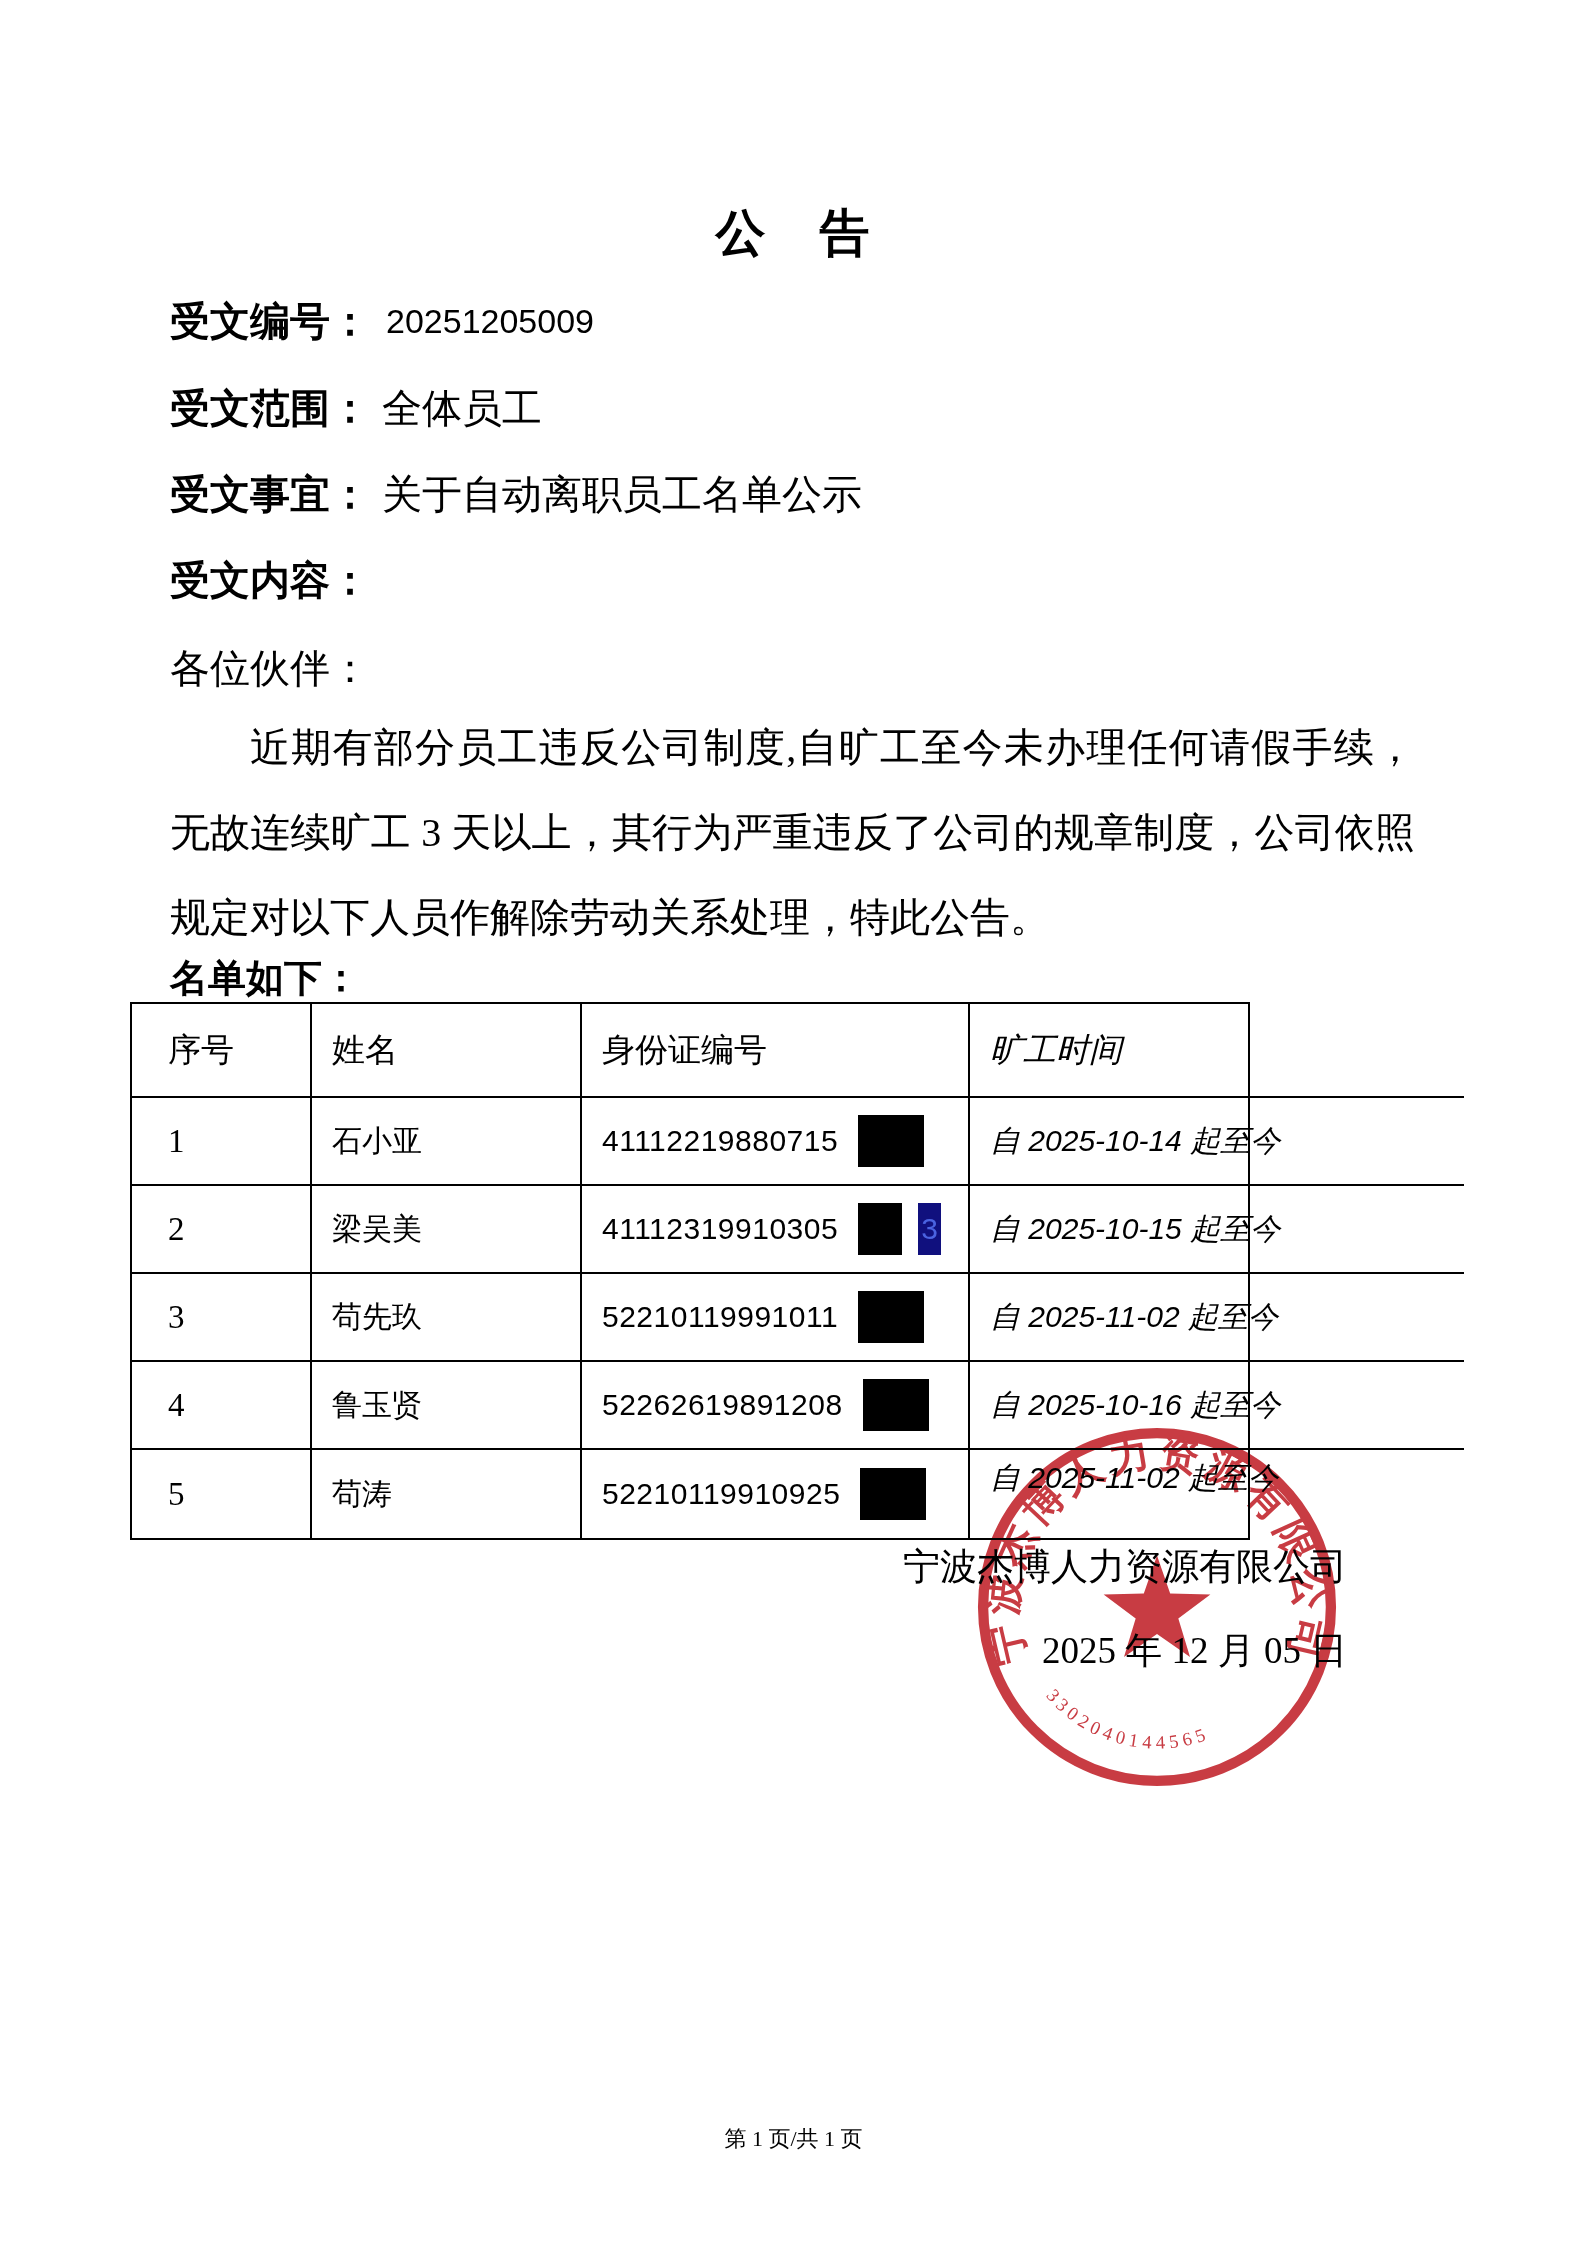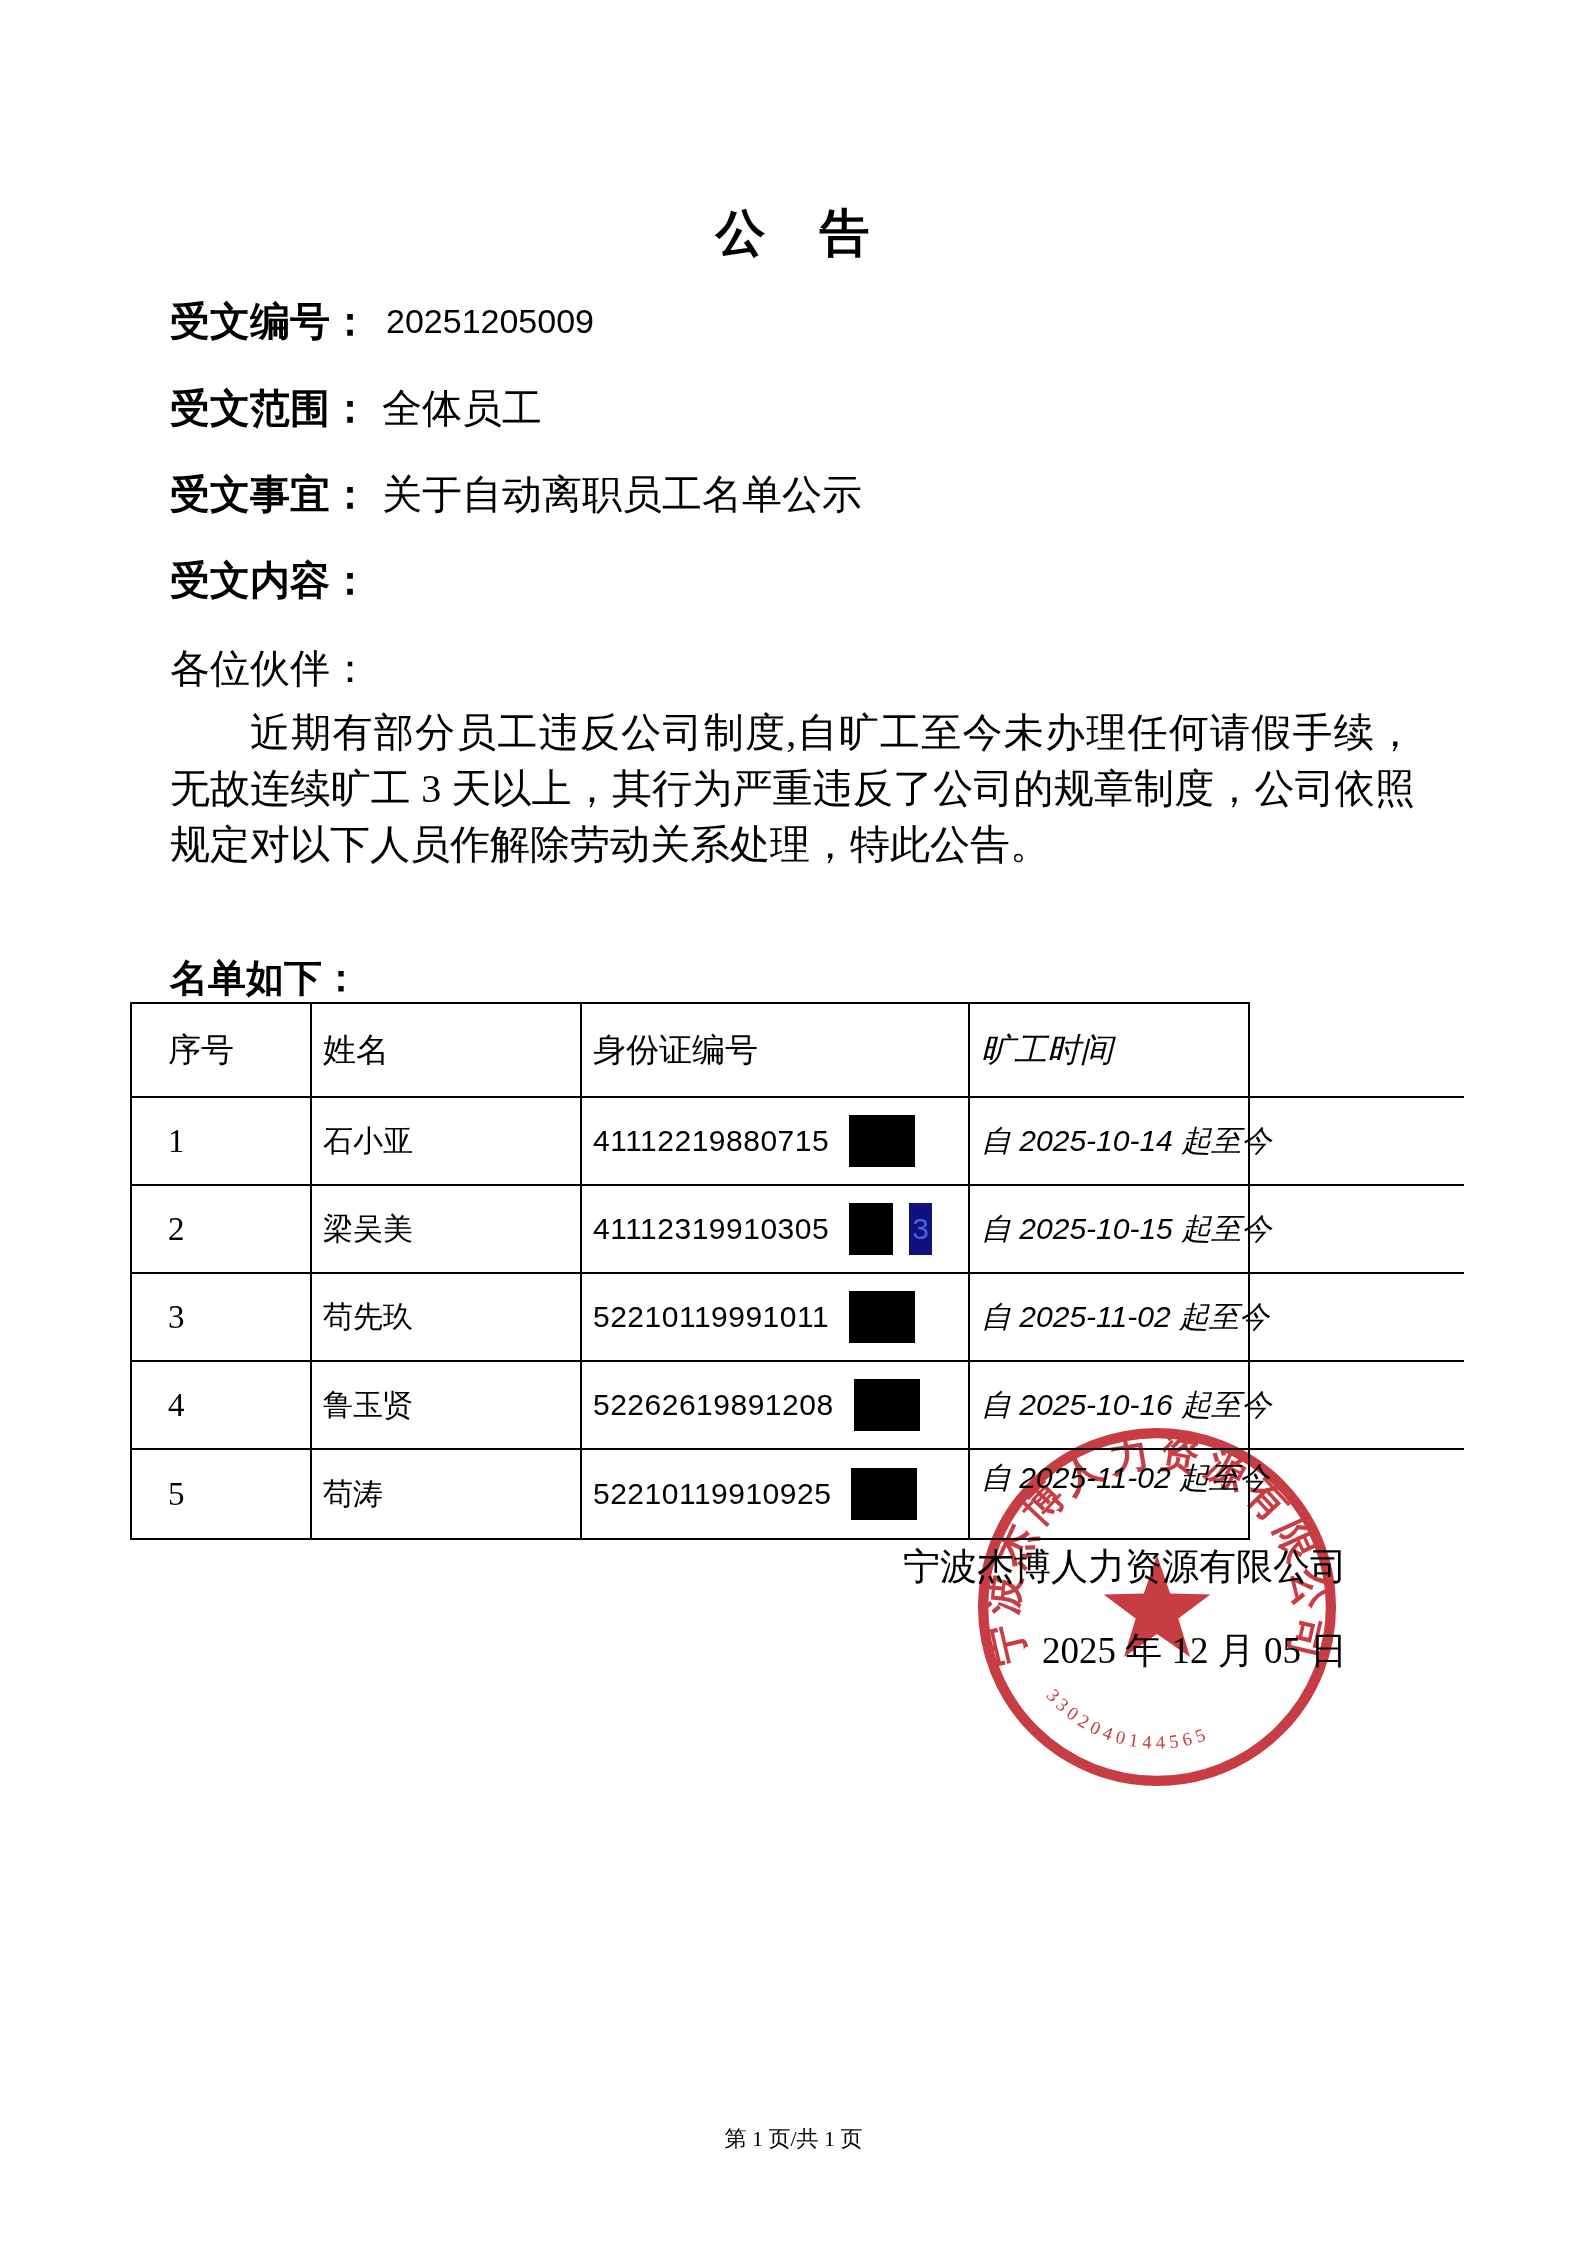--- a/index.html
+++ b/index.html
@@ -14,29 +14,29 @@
     font-size:50px;font-weight:bold;letter-spacing:2px;}
   
   .field{position:absolute;left:170px;white-space:nowrap;}
   .field-label{font-weight:bold;font-size:40px;}
   .field-value{font-size:40px;margin-left:12px;}
   .field-value.num{font-family:"Liberation Sans","DejaVu Sans",sans-serif;
     font-size:34px;position:relative;top:-2px;margin-left:16px;}
   
   #salutation{left:170px;top:641px;font-size:40px;}
   #body-paragraph{left:170px;top:705px;width:1245px;font-size:40px;
-    line-height:56px;text-align:justify;text-indent:80px;}
+    line-height:85px;text-align:justify;text-indent:80px;}
   #list-intro{left:170px;top:953px;font-size:38px;font-weight:bold;}
   
   #roster-table{left:130px;top:1002px;width:1120px;
     display:grid;grid-template-columns:180px 270px 388px 494px;
     grid-template-rows:94px 88px 88px 88px 88px 88px;
     border:2px solid #000;box-sizing:border-box;background:transparent;}
   .cell{border-right:2px solid #000;border-bottom:2px solid #000;
-    display:flex;align-items:center;padding-left:11px;box-sizing:border-box;
+    display:flex;align-items:center;padding-left:20px;box-sizing:border-box;
     font-size:33px;}
   .cell.last-col{border-right:none;font-style:italic;}
   .cell.last-row{border-bottom:none;}
   .cell.c-no{padding-left:36px;}
   .cell.sans{font-family:"Liberation Sans","DejaVu Sans",sans-serif;font-size:30px;}
   .cell.c-id{gap:20px;}
   .cell.top{align-items:flex-start;padding-top:8px;}
   .id-num{letter-spacing:0.5px;}
   .redact{display:inline-block;width:66px;height:52px;background:#000;}
   .redact.short{width:44px;}

